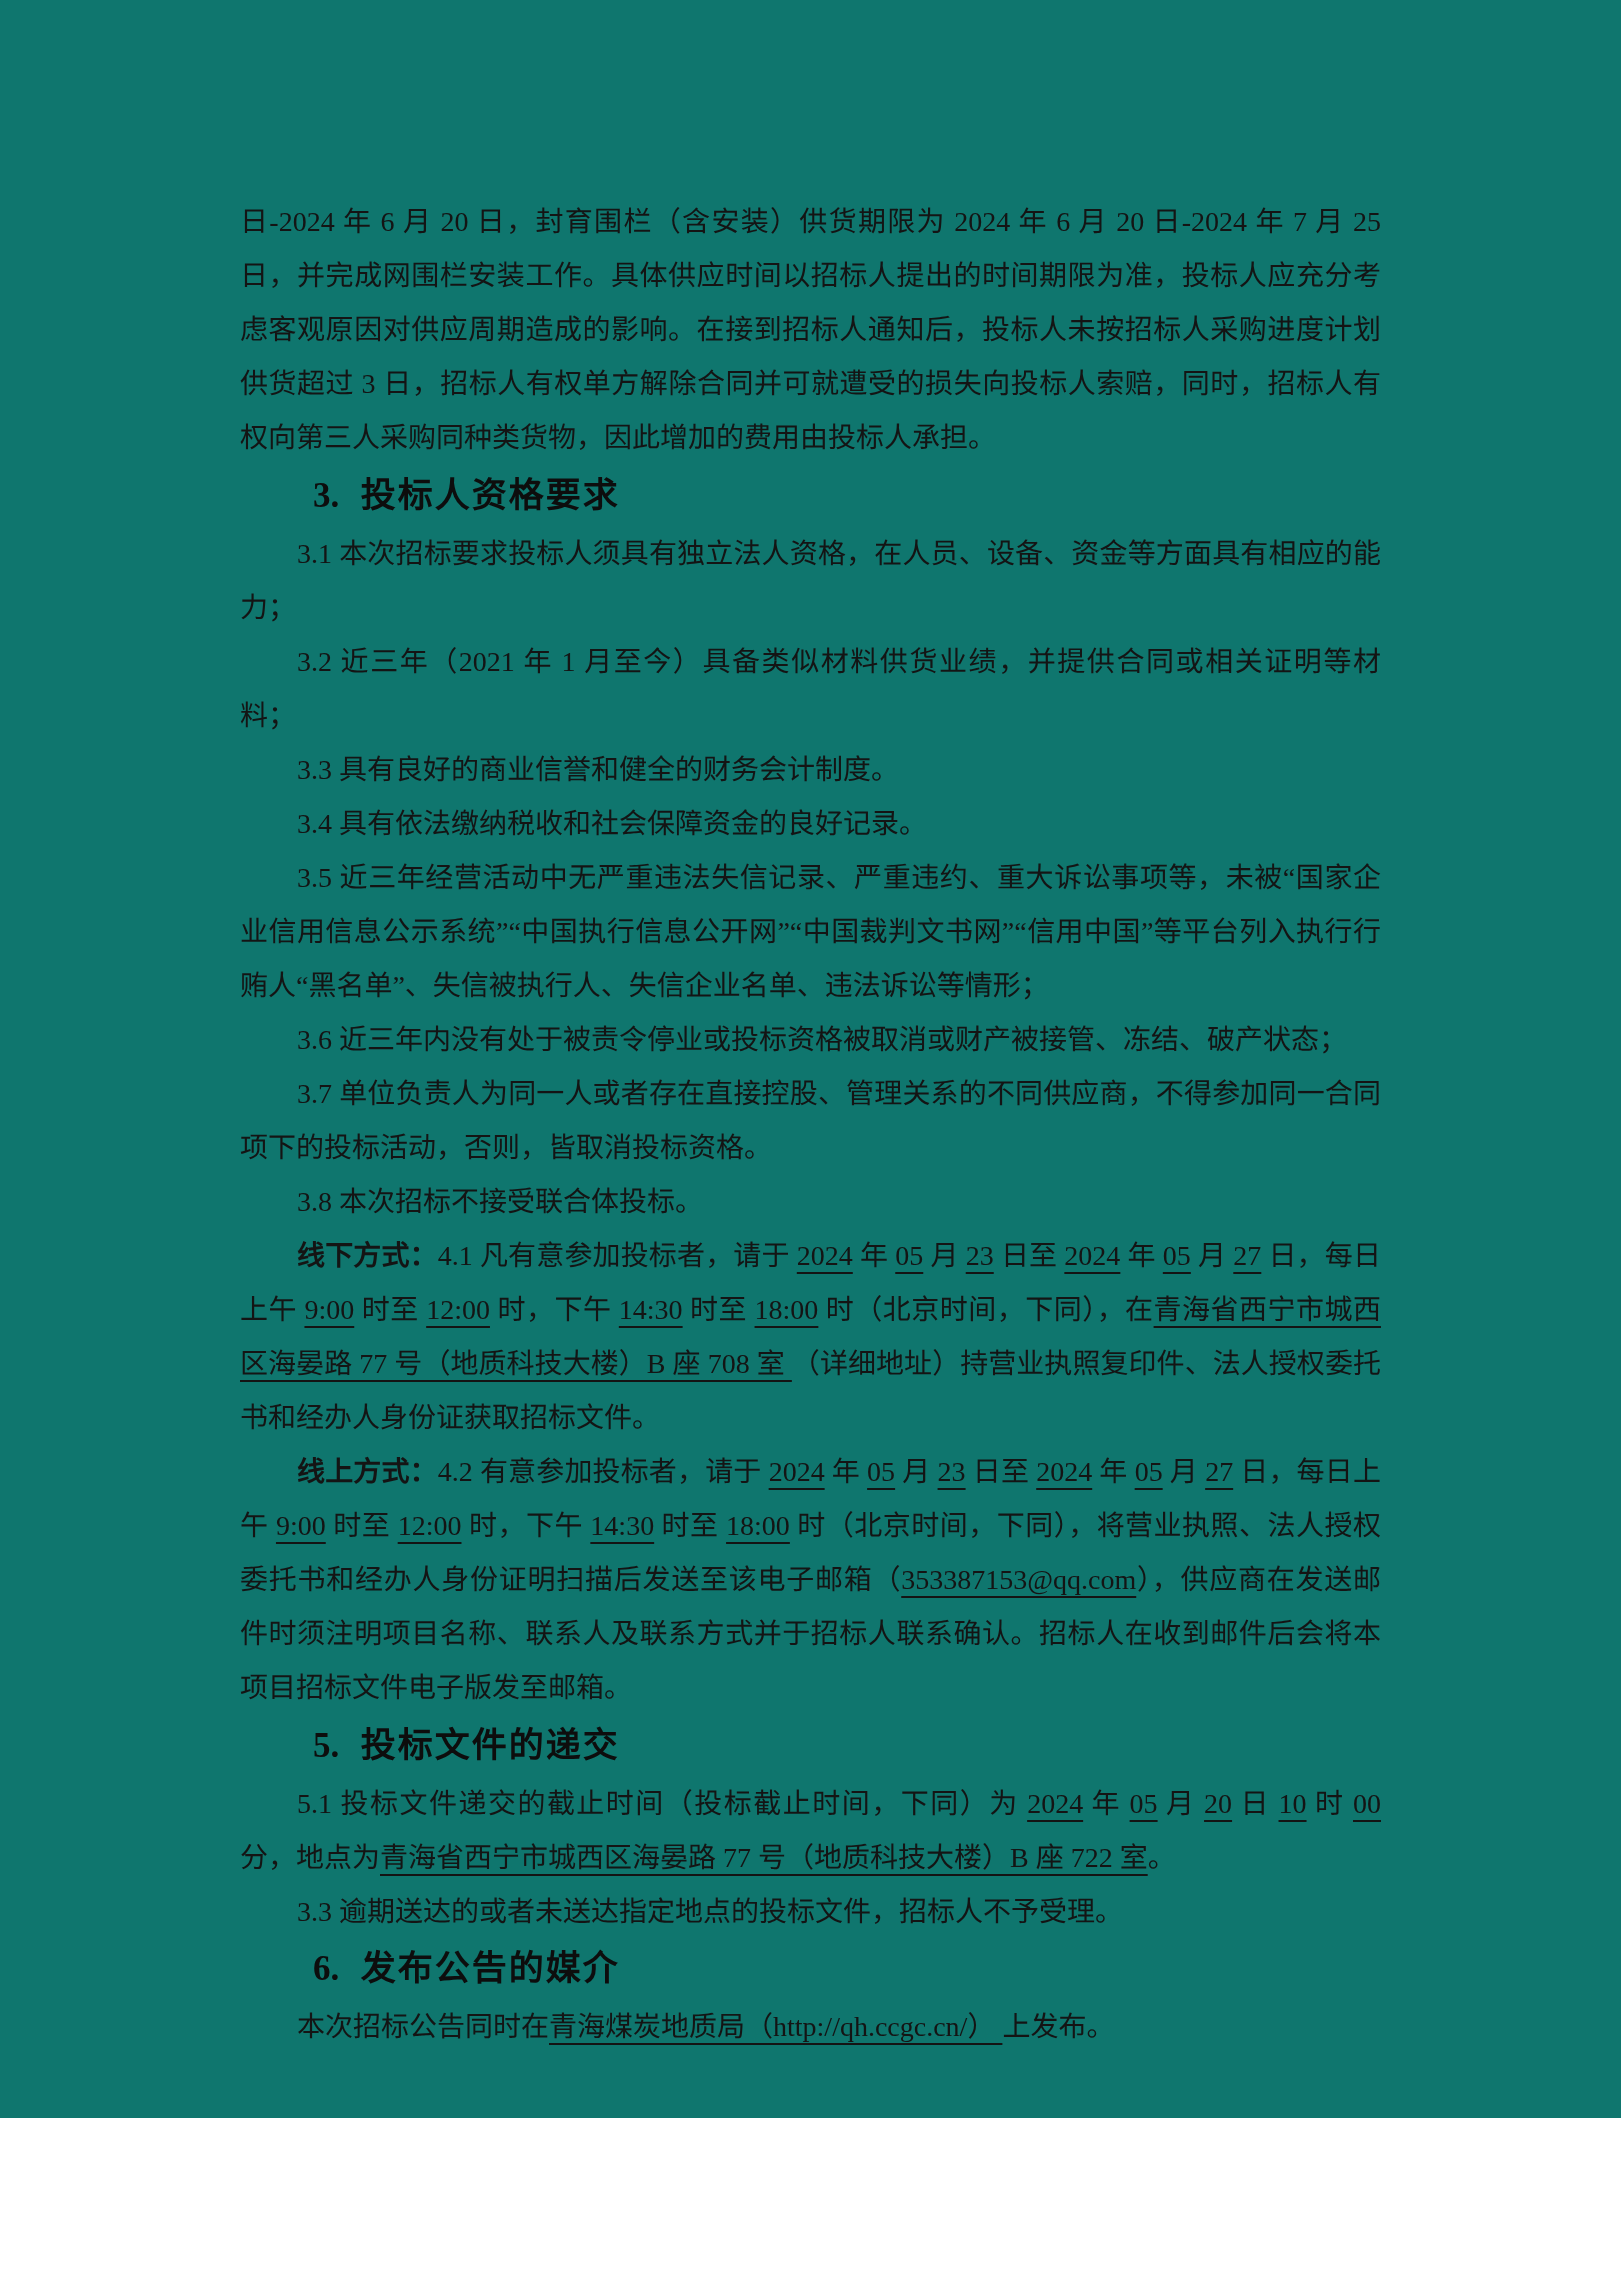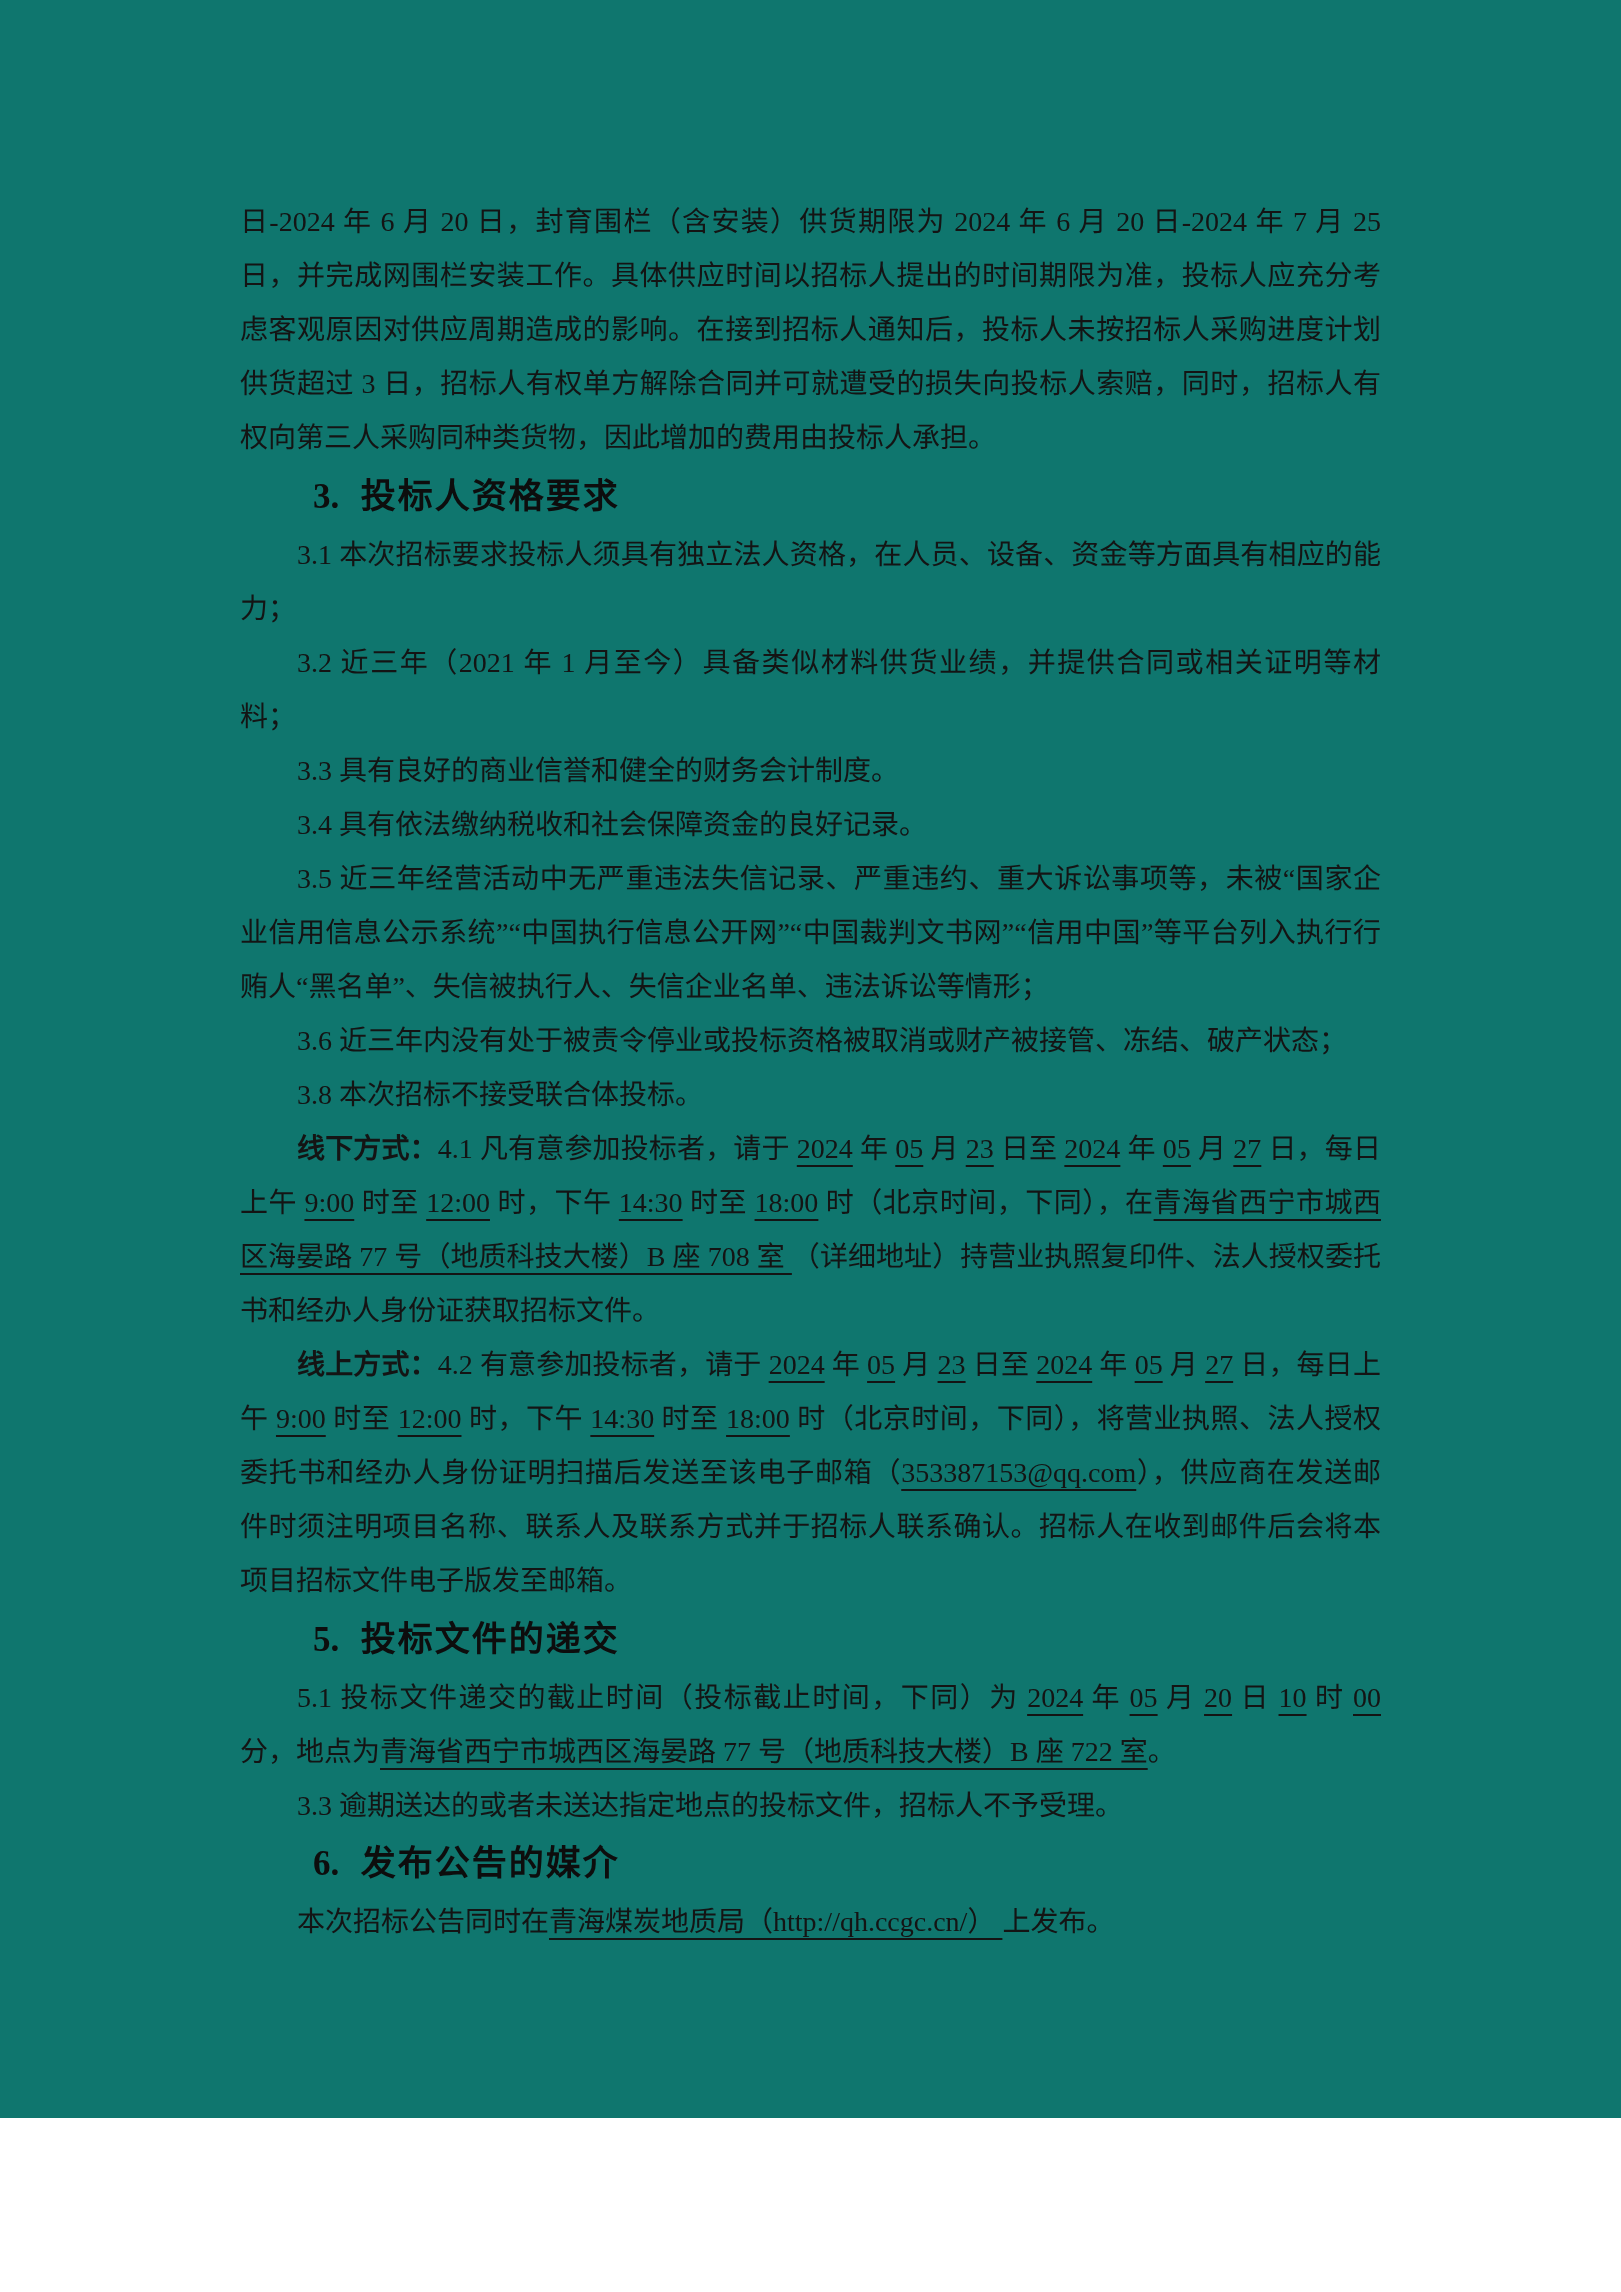--- a/index.html
+++ b/index.html
@@ -41,21 +41,21 @@
     font-weight: bold;
     color: #0d0d0d;
     text-align: left;
   }
   .heading .hnum {
     font-family: "Liberation Serif", "DejaVu Serif", serif;
     font-weight: 600;
     margin-right: 21.6px;
   }
   .heading .htitle {
-    font-family: Liberation Sans, sans-serif;
+    font-family: Liberation Serif, serif;
     font-weight: bold;
     letter-spacing: 2px;
     margin-top: 19px;
   }
   .u {
     text-decoration: underline;
     text-underline-offset: 6.9px;
     text-decoration-thickness: 2px;
     margin-top: 44px;
   }
@@ -69,20 +69,21 @@
 <div class="page">
   <div class="doc">
       <p class="para"><span>日-2024 年 6 月 20 日，封育围栏（含安装）供货期限为 2024 年 6 月 20 日-2024 年 7 月 25 日，并完成网围栏安装工作。具体供应时间以招标人提出的时间期限为准，投标人应充分考虑客观原因对供应周期造成的影响。在接到招标人通知后，投标人未按招标人采购进度计划供货超过 3 日，招标人有权单方解除合同并可就遭受的损失向投标人索赔，同时，招标人有权向第三人采购同种类货物，因此增加的费用由投标人承担。</span></p>
       <h2 class="heading"><span class="hnum">3.</span><span class="htitle">投标人资格要求</span></h2>
       <p class="para indent"><span>3.1 本次招标要求投标人须具有独立法人资格，在人员、设备、资金等方面具有相应的能力；</span></p>
       <p class="para indent"><span>3.2 近三年（2021 年 1 月至今）具备类似材料供货业绩，并提供合同或相关证明等材料；</span></p>
       <p class="para indent"><span>3.3 具有良好的商业信誉和健全的财务会计制度。</span></p>
       <p class="para indent"><span>3.4 具有依法缴纳税收和社会保障资金的良好记录。</span></p>
       <p class="para indent"><span>3.5 近三年经营活动中无严重违法失信记录、严重违约、重大诉讼事项等，未被“国家企业信用信息公示系统”“中国执行信息公开网”“中国裁判文书网”“信用中国”等平台列入执行行贿人“黑名单”、失信被执行人、失信企业名单、违法诉讼等情形；</span></p>
       <p class="para indent"><span>3.6 近三年内没有处于被责令停业或投标资格被取消或财产被接管、冻结、破产状态；</span></p>
+      <p class="para indent"><span>3.7 单位负责人为同一人或者存在直接控股、管理关系的不同供应商，不得参加同一合同项下的投标活动，否则，皆取消投标资格。</span></p>
       <p class="para indent"><span>3.8 本次招标不接受联合体投标。</span></p>
       <p class="para indent"><span class="b">线下方式：</span><span>4.1 凡有意参加投标者，请于 </span><span class="u">2024</span><span> 年 </span><span class="u">05</span><span> 月 </span><span class="u">23</span><span> 日至 </span><span class="u">2024</span><span> 年 </span><span class="u">05</span><span> 月 </span><span class="u">27</span><span> 日，每日上午 </span><span class="u">9:00</span><span> 时至 </span><span class="u">12:00</span><span> 时，下午 </span><span class="u">14:30</span><span> 时至 </span><span class="u">18:00</span><span> 时（北京时间，下同），在</span><span class="u">青海省西宁市城西区海晏路 77 号（地质科技大楼）B 座 708 室 </span><span>（详细地址）持营业执照复印件、法人授权委托书和经办人身份证获取招标文件。</span></p>
       <p class="para indent"><span class="b">线上方式：</span><span>4.2 有意参加投标者，请于 </span><span class="u">2024</span><span> 年 </span><span class="u">05</span><span> 月 </span><span class="u">23</span><span> 日至 </span><span class="u">2024</span><span> 年 </span><span class="u">05</span><span> 月 </span><span class="u">27</span><span> 日，每日上午 </span><span class="u">9:00</span><span> 时至 </span><span class="u">12:00</span><span> 时，下午 </span><span class="u">14:30</span><span> 时至 </span><span class="u">18:00</span><span> 时（北京时间，下同），将营业执照、法人授权委托书和经办人身份证明扫描后发送至该电子邮箱（</span><span class="u">353387153@qq.com</span><span>），供应商在发送邮件时须注明项目名称、联系人及联系方式并于招标人联系确认。招标人在收到邮件后会将本项目招标文件电子版发至邮箱。</span></p>
       <h2 class="heading"><span class="hnum">5.</span><span class="htitle">投标文件的递交</span></h2>
       <p class="para indent"><span>5.1 投标文件递交的截止时间（投标截止时间，下同）为 </span><span class="u">2024</span><span> 年 </span><span class="u">05</span><span> 月 </span><span class="u">20</span><span> 日 </span><span class="u">10</span><span> 时 </span><span class="u">00</span><span> 分，地点为</span><span class="u">青海省西宁市城西区海晏路 77 号（地质科技大楼）B 座 722 室</span><span>。</span></p>
       <p class="para indent"><span>3.3 逾期送达的或者未送达指定地点的投标文件，招标人不予受理。</span></p>
       <h2 class="heading"><span class="hnum">6.</span><span class="htitle">发布公告的媒介</span></h2>
       <p class="para indent"><span>本次招标公告同时在</span><span class="u">青海煤炭地质局（http://qh.ccgc.cn/） </span><span>上发布。</span></p>
     </div>
 </div>

